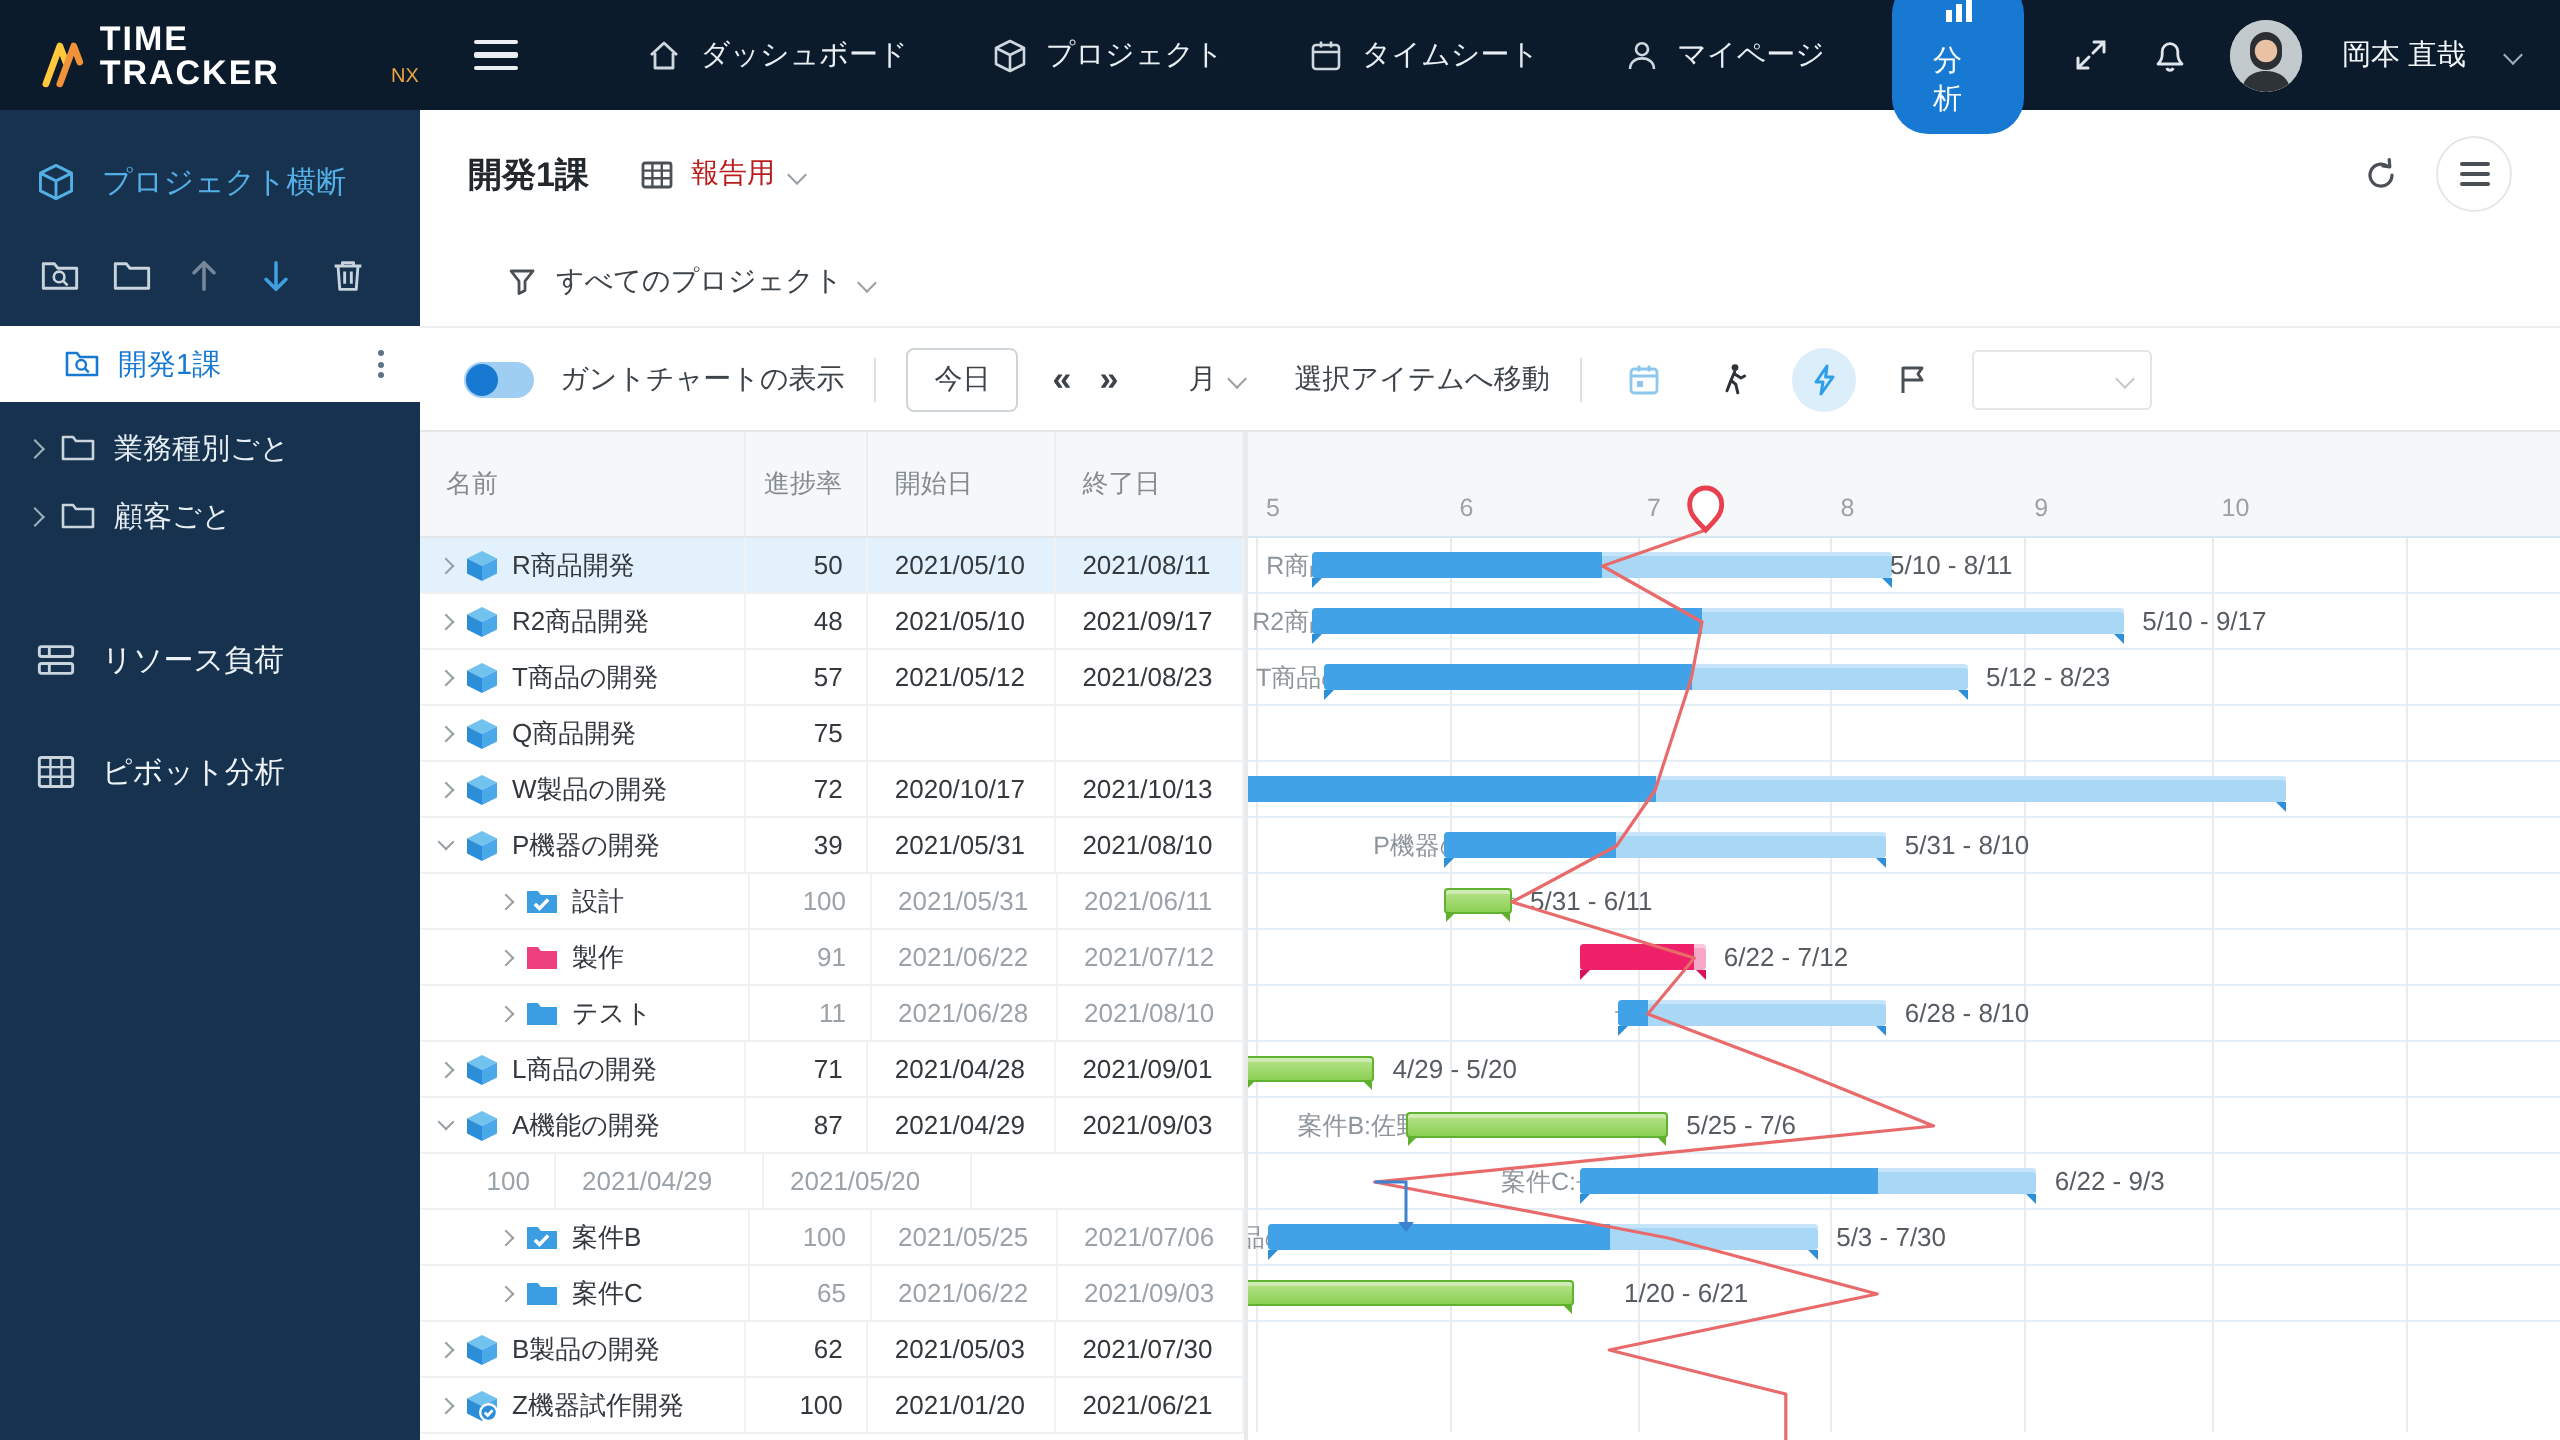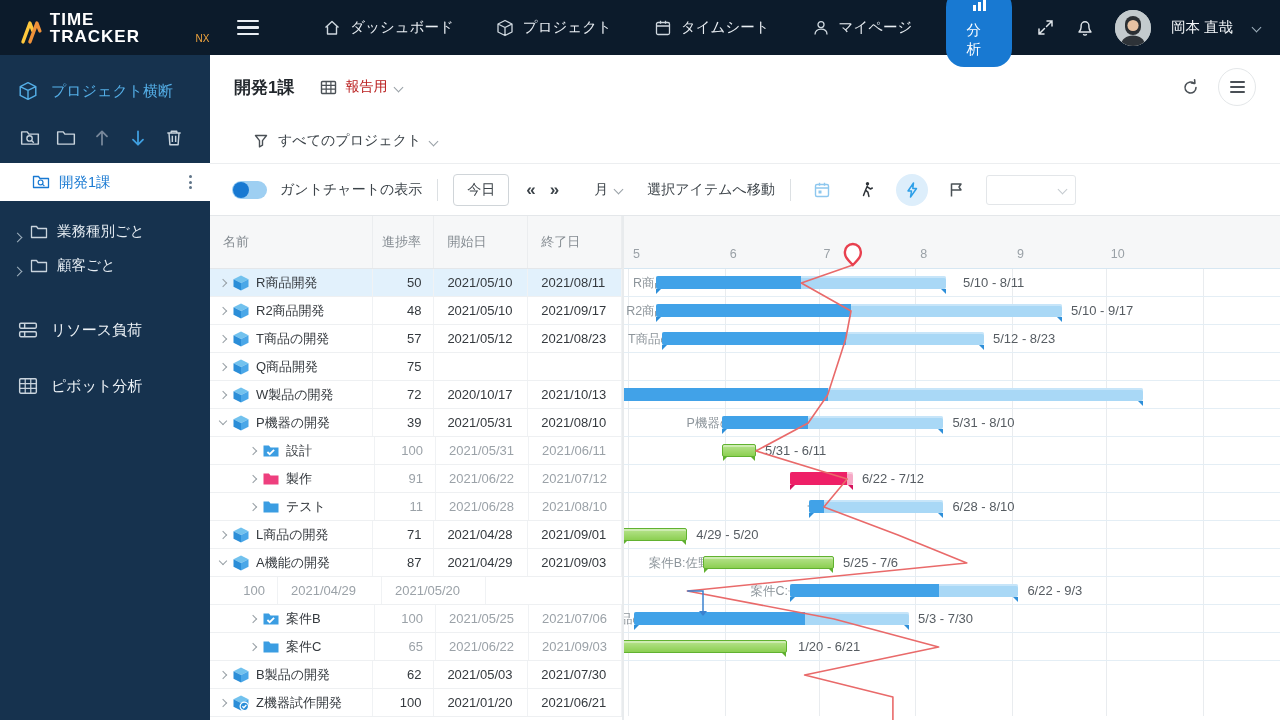--- a/index.html
+++ b/index.html
@@ -33,21 +33,21 @@
     background:#16324e; color:#e6edf3; z-index:40; }
   .sb-cross { display:flex; align-items:center; gap:13px; padding:26px 18px 20px 18px;
     color:#54aee6; font-size:15px; cursor:pointer; }
   .sb-tools { display:flex; align-items:center; gap:0; padding:2px 10px 10px 12px; }
   .sb-tools .tool { width:36px; height:30px; display:flex; align-items:center; justify-content:center; cursor:pointer; }
   .sb-selected { height:38px; background:#fff; display:flex; align-items:center; gap:9px;
     padding:0 10px 0 32px; color:#1879d2; font-size:14.5px; cursor:pointer; }
   .kebab { margin-left:auto; display:flex; flex-direction:column; gap:2.5px; padding:4px 8px; cursor:pointer; }
   .kebab i { width:3px; height:3px; border-radius:50%; background:#5f7488; }
   .sb-tree { padding:6px 0; }
-  .sb-tree-item { display:flex; align-items:flex-end; gap:9px; height:34px; padding:0 14px;
+  .sb-tree-item { display:flex; align-items:center; gap:9px; height:34px; padding:0 14px;
     font-size:14.5px; color:#e6edf3; cursor:pointer; }
   .sb-link { display:flex; align-items:center; gap:13px; height:42px; padding:0 18px;
     font-size:15px; color:#eef3f7; cursor:pointer; }
   .sb-gap { height:28px; }
 
   
   .main { position:absolute; left:210px; top:55px; width:1070px; height:665px; background:#fff; }
   .title-row { height:64px; display:flex; align-items:center; padding:0 24px; gap:26px; }
   .page-title { font-size:17px; font-weight:bold; color:#23282d; }
   .layout-sel { display:flex; align-items:center; gap:8px; font-size:14px; color:#b91c1c; cursor:pointer; }
@@ -619,21 +619,21 @@
           <span class="gl" style="left:388.1px"></span>
           <span class="gl" style="left:481.8px"></span>
           <span class="gl" style="left:578.6px"></span>
         </div>
       <div class="g-rows" id="grows">
           <div class="g-row">
             <div class="lbl-left" style="right:587.9px">R商品開発</div>
             <div class="bar blue" style="left:32.1px;width:290.4px">
               <div class="fill" style="width:50%"></div>
             </div>
-            <div class="lbl-right" style="left:339px">5/10 - 8/11</div>
+            <div class="lbl-right" style="left:321px">5/10 - 8/11</div>
           </div>
           <div class="g-row">
             <div class="lbl-left" style="right:587.9px">R2商品開発</div>
             <div class="bar blue" style="left:32.1px;width:406.0px">
               <div class="fill" style="width:48%"></div>
             </div>
             <div class="lbl-right" style="left:447.1px">5/10 - 9/17</div>
           </div>
           <div class="g-row">
             <div class="lbl-left" style="right:581.6px">T商品の開発</div>
@@ -692,21 +692,21 @@
           </div>
           <div class="g-row">
             <div class="lbl-left" style="right:609.8px">B製品の開発</div>
             <div class="bar blue" style="left:10.2px;width:274.8px">
               <div class="fill" style="width:62%"></div>
             </div>
             <div class="lbl-right" style="left:294.1px">5/3 - 7/30</div>
           </div>
           <div class="g-row">
             <div class="bar green" style="left:-311.4px;width:474.7px"></div>
-            <div class="lbl-right" style="left:174px">1/20 - 6/21</div>
+            <div class="lbl-right" style="left:188px">1/20 - 6/21</div>
           </div>
         </div>
       <svg class="g-overlay" id="goverlay" width="612" height="505" viewBox="0 0 612 505">
           <polyline points="228.9,49.0 177.3,67.0 227.0,95.0 221.7,123.0 203.6,179.0 184.2,207.0 132.0,235.0 223.2,263.0 199.9,291.0 274.0,319.0 342.8,347.0 63.3,375.0 210.1,403.0 314.6,431.0 180.6,459.0 268.9,481.0 268.9,505.0" fill="none" stroke="#e96a6a" stroke-width="1.6" stroke-linejoin="round"></polyline>
           <path d="M 228.85207100591714 49 C 221.85207100591714 42 220.85207100591714 40 220.85207100591714 36 A 8 8 0 1 1 236.85207100591714 36 C 236.85207100591714 40 235.85207100591714 42 228.85207100591714 49 Z" fill="#fff" stroke="#e8404f" stroke-width="2.4"></path>
           <path d="M 63.3 375 H 79.0 V 395" fill="none" stroke="#3b82d0" stroke-width="1.5"></path>
   <polygon points="75.0,395 83.0,395 79.0,400" fill="#3b82d0"></polygon>
         </svg>
     </div>
   </div>

